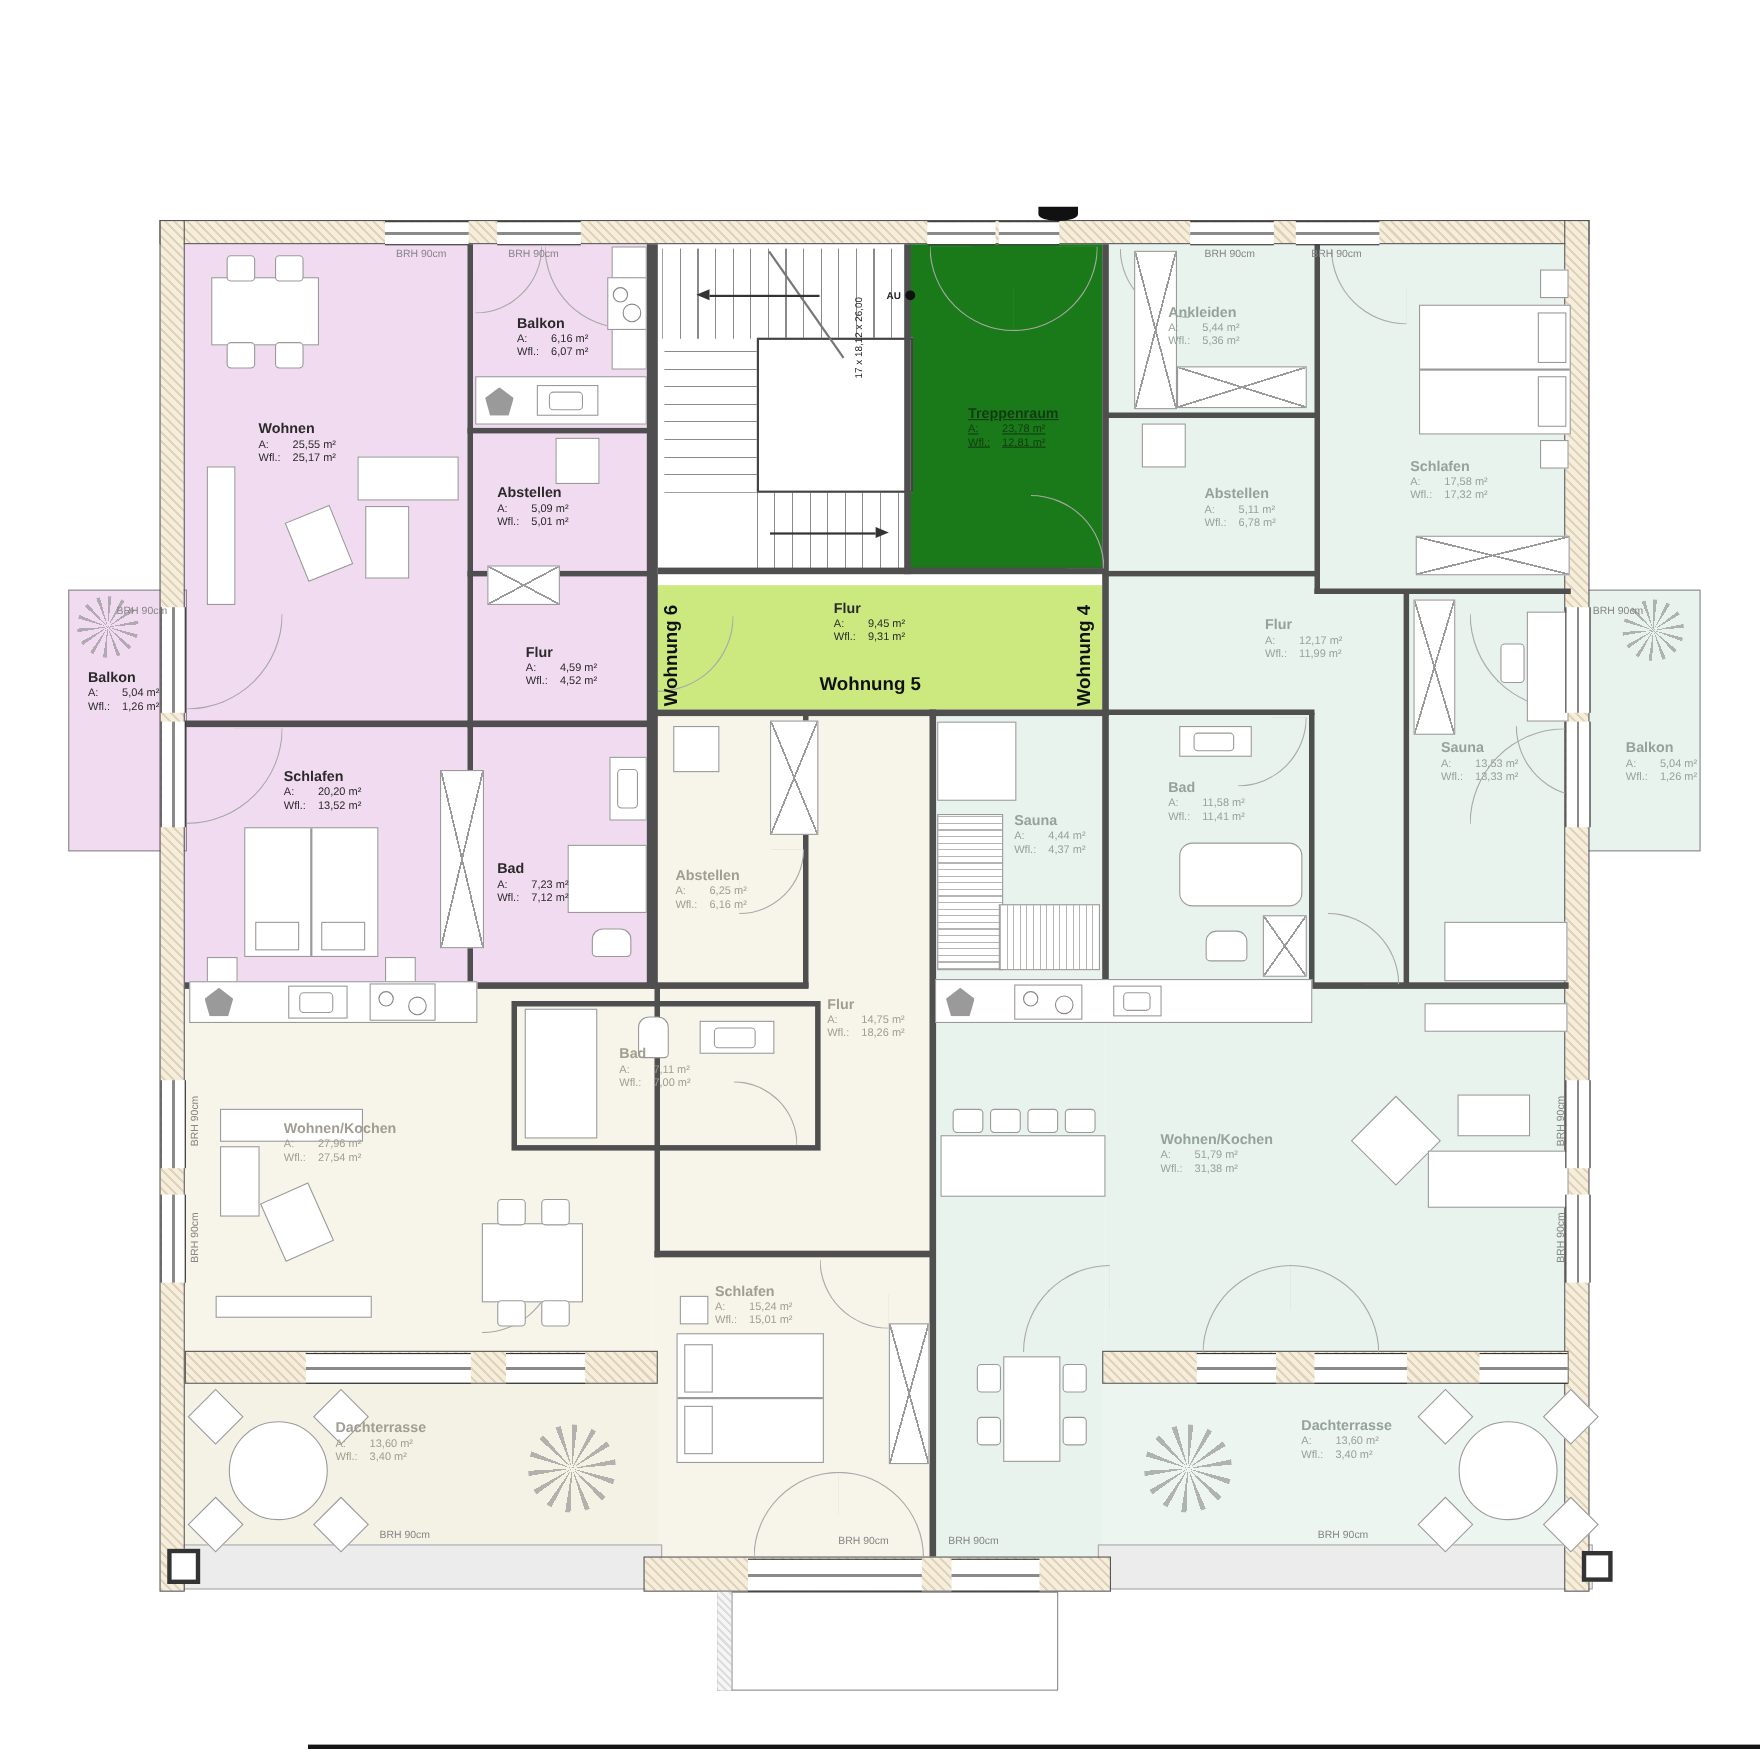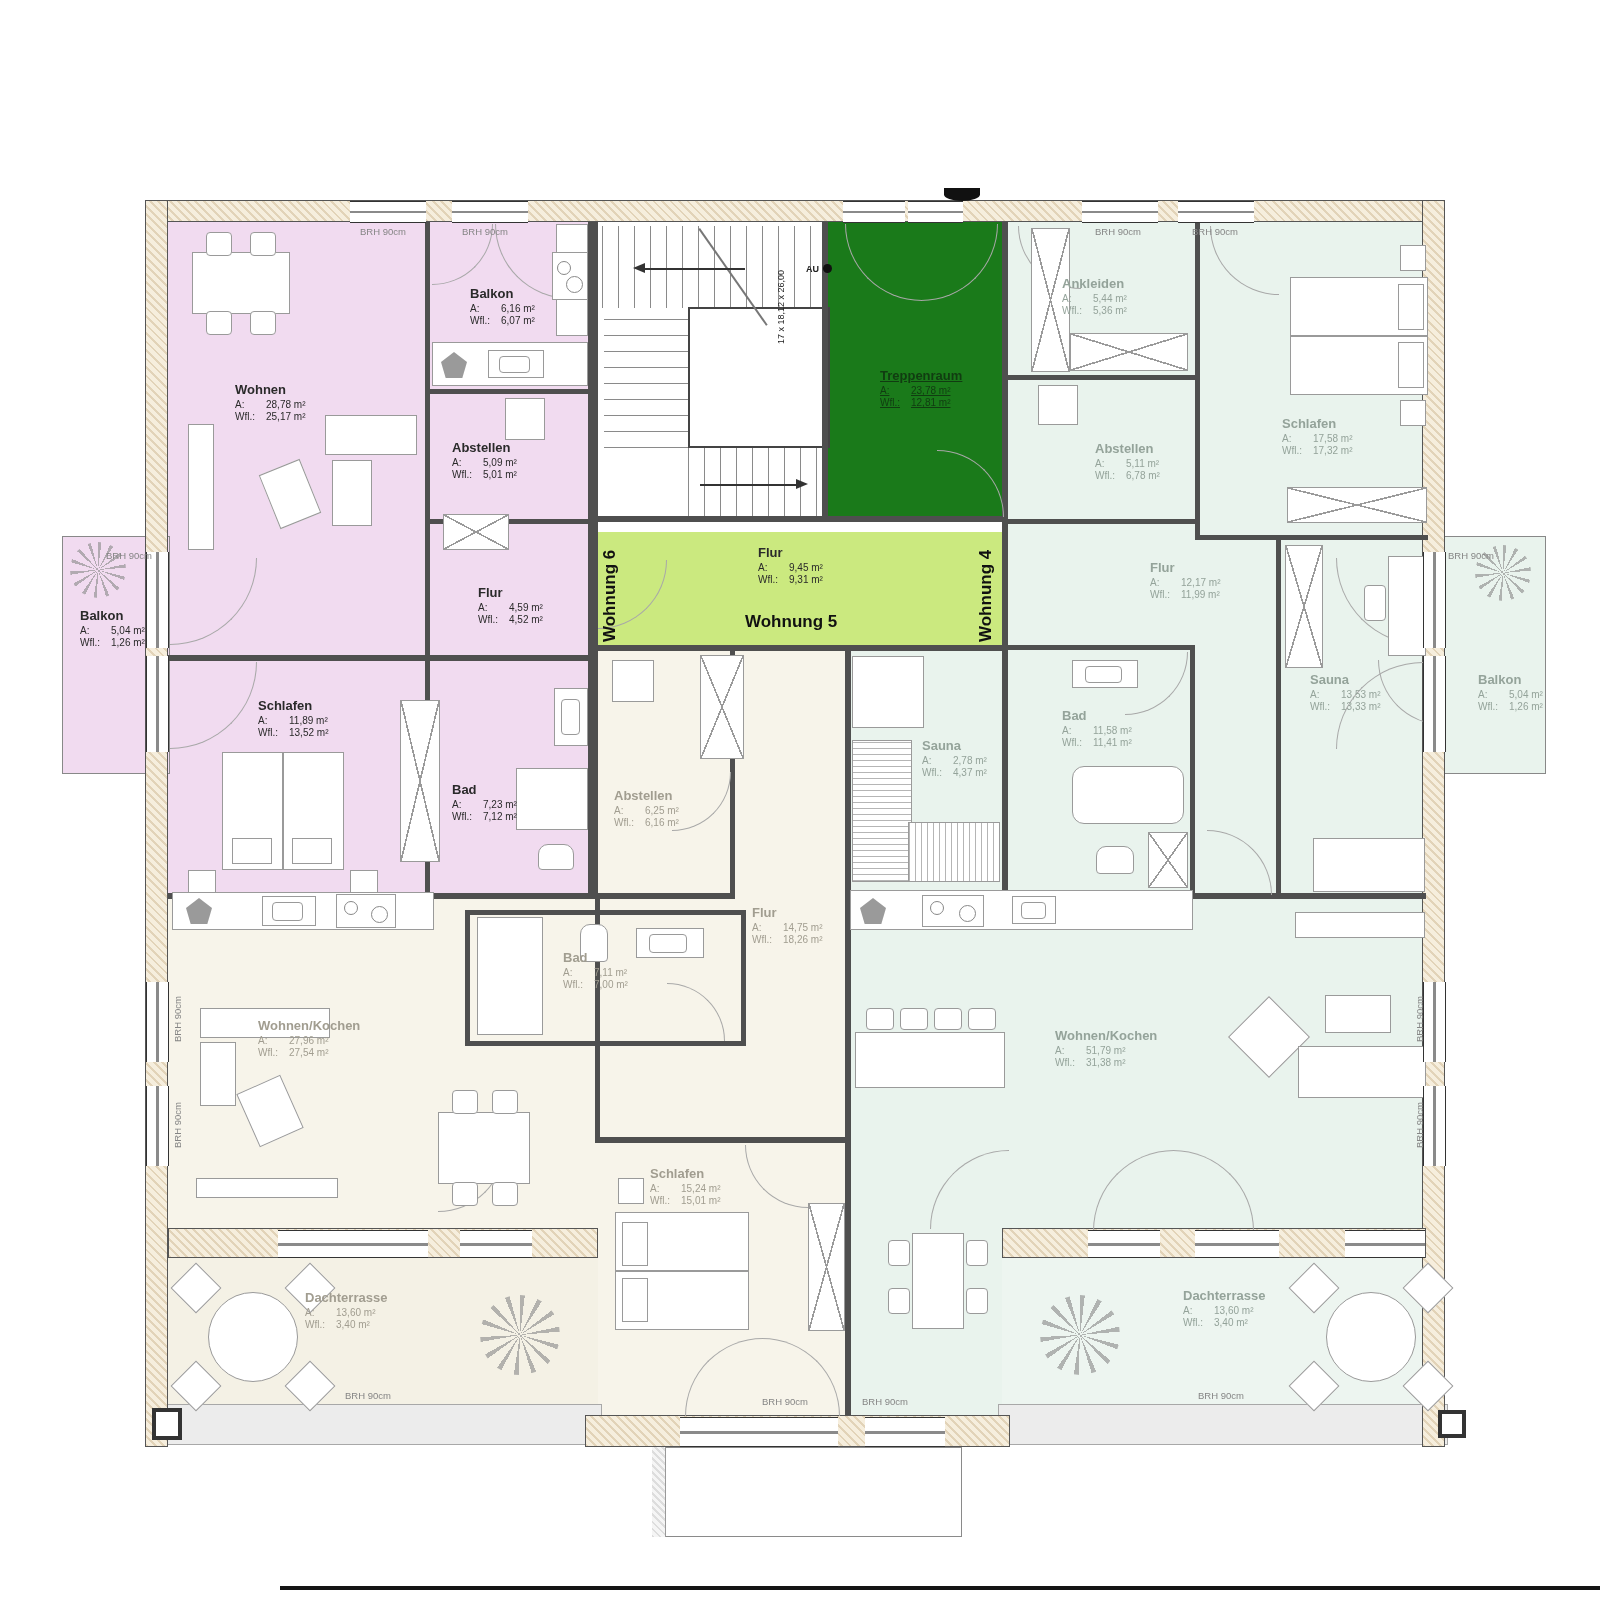--- a/index.html
+++ b/index.html
@@ -308,21 +308,21 @@
   <div class="furn" style="left:1296px;top:1270px;width:36px;height:36px;transform:rotate(45deg);"></div>
   <div class="furn" style="left:1410px;top:1270px;width:36px;height:36px;transform:rotate(45deg);"></div>
   <div class="furn" style="left:1296px;top:1368px;width:36px;height:36px;transform:rotate(45deg);"></div>
   <div class="furn" style="left:1410px;top:1368px;width:36px;height:36px;transform:rotate(45deg);"></div>
   <div class="plant" style="left:1040px;top:1295px;width:80px;height:80px;"></div>
 
   <div class="rl c-dark" style="left:235px;top:382px;">
     <div class="rn">Wohnen</div>
     <div class="rm">
         <span>A:</span>
-        <span>28,78 m²</span>
+        <span>25,55 m²</span>
         <span>Wfl.:</span>
         <span>25,17 m²</span>
       </div>
   </div>
   <div class="rl c-dark" style="left:470px;top:286px;">
     <div class="rn">Balkon</div>
     <div class="rm">
         <span>A:</span>
         <span>6,16 m²</span>
         <span>Wfl.:</span>
@@ -344,21 +344,21 @@
         <span>A:</span>
         <span>4,59 m²</span>
         <span>Wfl.:</span>
         <span>4,52 m²</span>
       </div>
   </div>
   <div class="rl c-dark" style="left:258px;top:698px;">
     <div class="rn">Schlafen</div>
     <div class="rm">
         <span>A:</span>
-        <span>11,89 m²</span>
+        <span>20,20 m²</span>
         <span>Wfl.:</span>
         <span>13,52 m²</span>
       </div>
   </div>
   <div class="rl c-dark" style="left:452px;top:782px;">
     <div class="rn">Bad</div>
     <div class="rm">
         <span>A:</span>
         <span>7,23 m²</span>
         <span>Wfl.:</span>
@@ -448,21 +448,21 @@
         <span>A:</span>
         <span>11,58 m²</span>
         <span>Wfl.:</span>
         <span>11,41 m²</span>
       </div>
   </div>
   <div class="rl c-mintc" style="left:922px;top:738px;">
     <div class="rn">Sauna</div>
     <div class="rm">
         <span>A:</span>
-        <span>2,78 m²</span>
+        <span>4,44 m²</span>
         <span>Wfl.:</span>
         <span>4,37 m²</span>
       </div>
   </div>
   <div class="rl c-mintc" style="left:1055px;top:1028px;">
     <div class="rn">Wohnen/Kochen</div>
     <div class="rm">
         <span>A:</span>
         <span>51,79 m²</span>
         <span>Wfl.:</span>

